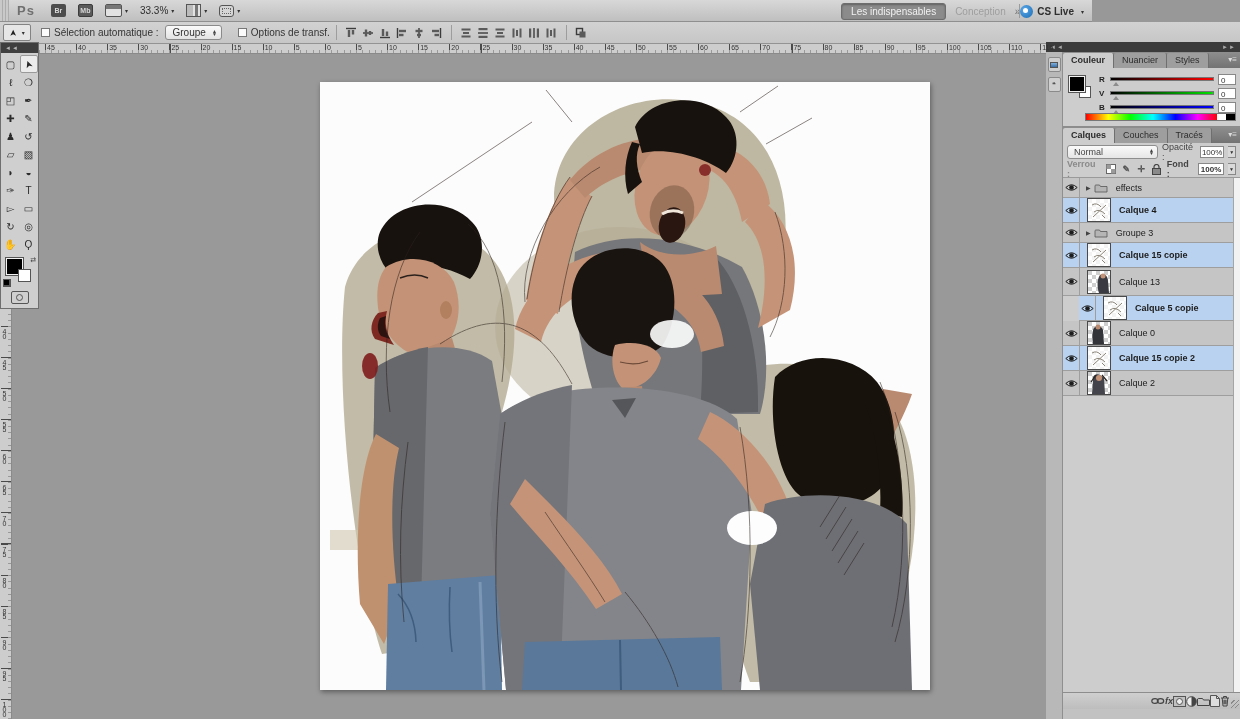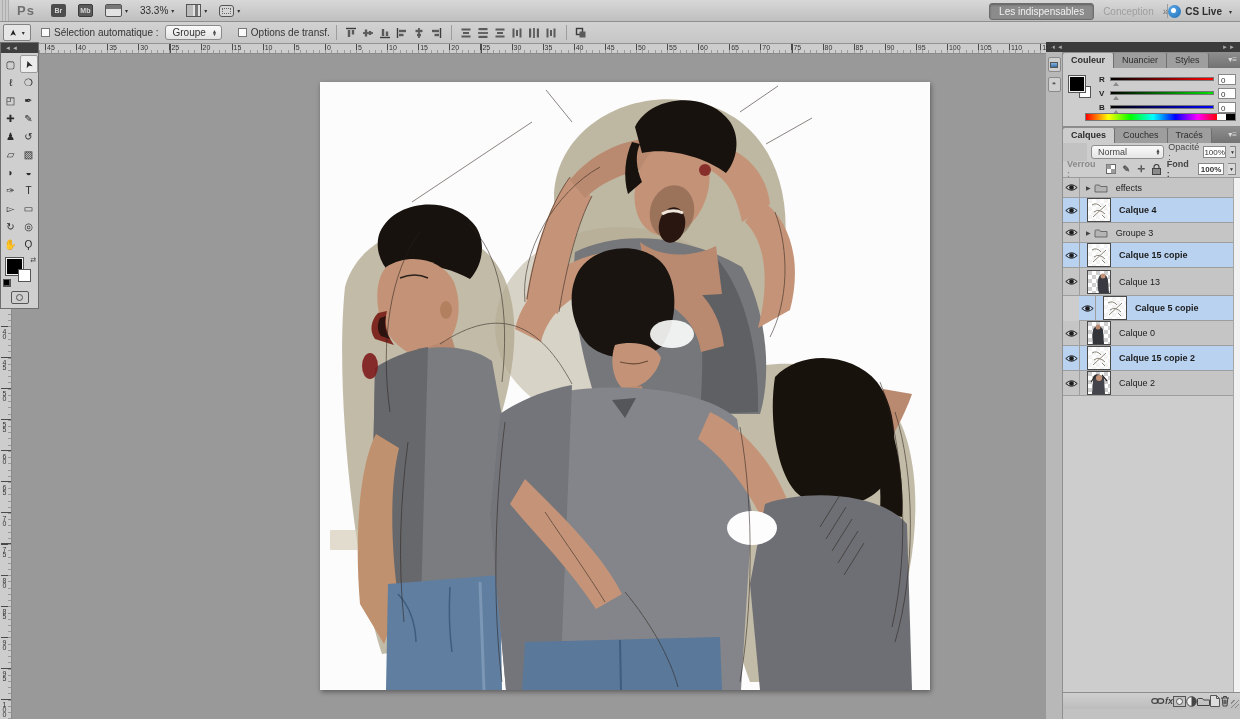--- a/index.html
+++ b/index.html
@@ -1,21 +1,21 @@
 <!DOCTYPE html>
 <html><head>
 <meta charset="utf-8">
 <style>
   html,body{margin:0;padding:0;background:#6e6e6e;}
   *{box-sizing:border-box;}
   .app{position:relative;width:1240px;height:719px;background:#989898;overflow:hidden;
        font-family:"Liberation Sans",sans-serif;color:#333;}
 
   
-  .appbar{position:absolute;left:0;top:0;width:1240px;height:22px;
+  .appbar{position:absolute;left:0;top:0;width:1092px;height:22px;
     background:linear-gradient(#d8d8d8,#bfbfbf);border-bottom:1px solid #8f8f8f;
     display:flex;align-items:center;text-align:right;}
   .grip{width:9px;height:100%;background:repeating-linear-gradient(to right,#c9c9c9 0 2px,#adadad 2px 3px);}
   .pslogo{font-size:13px;font-weight:bold;color:#707070;margin:0 16px 0 8px;letter-spacing:1px;}
   .abtn{display:flex;align-items:center;margin-right:12px;cursor:default;}
   .sqicon{width:15px;height:13px;border-radius:2px;background:#4d4d4d;color:#d8d8d8;
     font-size:7px;font-weight:bold;display:flex;align-items:center;justify-content:center;}
   .sqicon.mb{background:#5a5a5a;border:1px solid #3c3c3c;}
   .winicon{width:17px;height:13px;border:1px solid #555;border-radius:2px;background:#e2e2e2;position:relative;}
   .winicon::before{content:"";position:absolute;left:0;top:0;right:0;height:4px;background:#777;}
@@ -118,21 +118,21 @@
   .srow{display:flex;align-items:center;height:14px;gap:4px;}
   .srow .lab{width:7px;font-size:8px;font-weight:bold;color:#222;}
   .srow .track{flex:1;height:4px;border:1px solid #777;position:relative;}
   .srow .track i{position:absolute;left:2px;bottom:-6px;width:0;height:0;
     border-left:3px solid transparent;border-right:3px solid transparent;border-bottom:4px solid #8d8d8d;}
   .srow .val{width:18px;height:11px;background:#fff;border:1px solid #888;font-size:8px;line-height:11px;padding-left:2px;}
   .spectrum{position:absolute;left:22px;bottom:5px;right:4px;height:8px;border:1px solid #777;
     background:linear-gradient(to right,#f00,#ff0 15%,#0f0 30%,#0ff 45%,#00f 60%,#f0f 75%,#f00 88%,
       #fff 88%,#fff 94%,#000 94%,#000 100%);}
 
-  .blendrow{height:18px;background:#cdcdcd;display:flex;align-items:center;padding:0 4px;gap:4px;margin-left:24px;}
+  .blendrow{height:18px;background:#cdcdcd;display:flex;align-items:center;padding:0 4px;gap:4px;}
   .blendsel{width:96px;height:14px;background:linear-gradient(#fafafa,#e6e6e6);border:1px solid #8e8e8e;
     border-radius:3px;font-size:9px;display:flex;align-items:center;justify-content:space-between;
     padding:0 3px 0 6px;color:#444;}
   .flab{font-size:9px;color:#444;margin-left:auto;}
   .fbox{width:26px;height:12px;background:#fff;border:1px solid #888;font-size:8px;line-height:12px;text-align:center;}
   .fbtn{width:8px;height:12px;background:#d9d9d9;border:1px solid #888;border-left:none;font-size:5px;
     display:flex;align-items:center;justify-content:center;color:#333;}
   .lockrow{height:17px;background:#cdcdcd;display:flex;align-items:center;padding:0 4px;gap:4px;border-bottom:1px solid #9a9a9a;font-weight:bold;}
   .locklab{font-size:9px;color:#8a8a8a;}
   .lockic{display:flex;align-items:center;justify-content:center;width:13px;}

